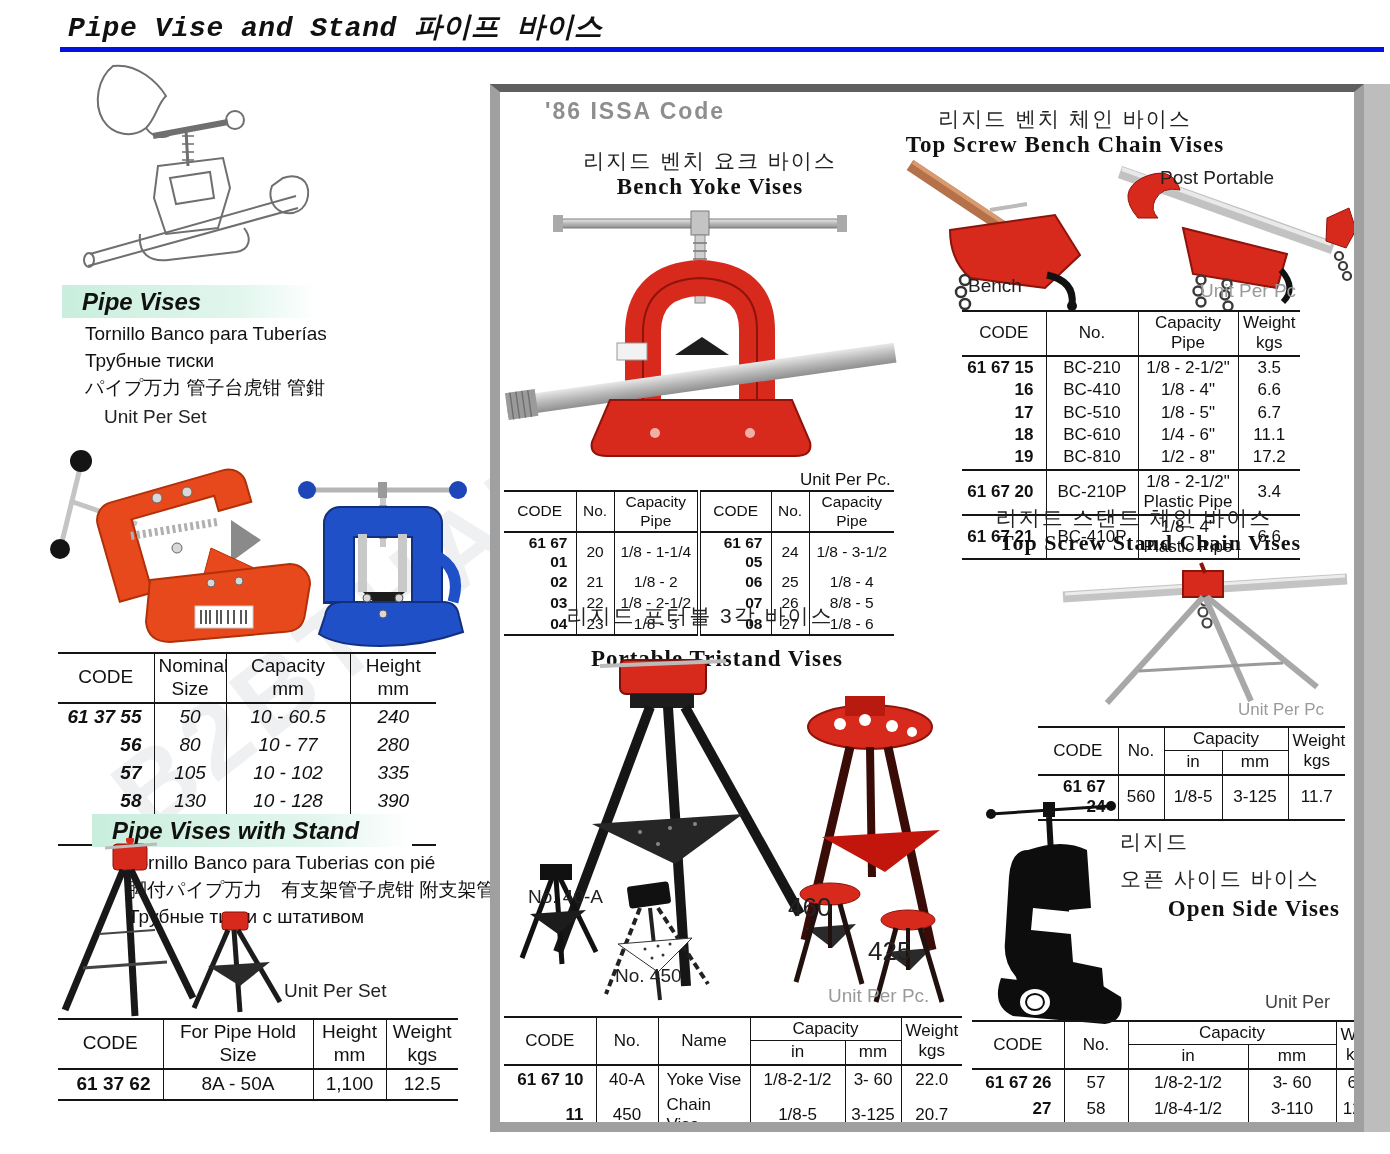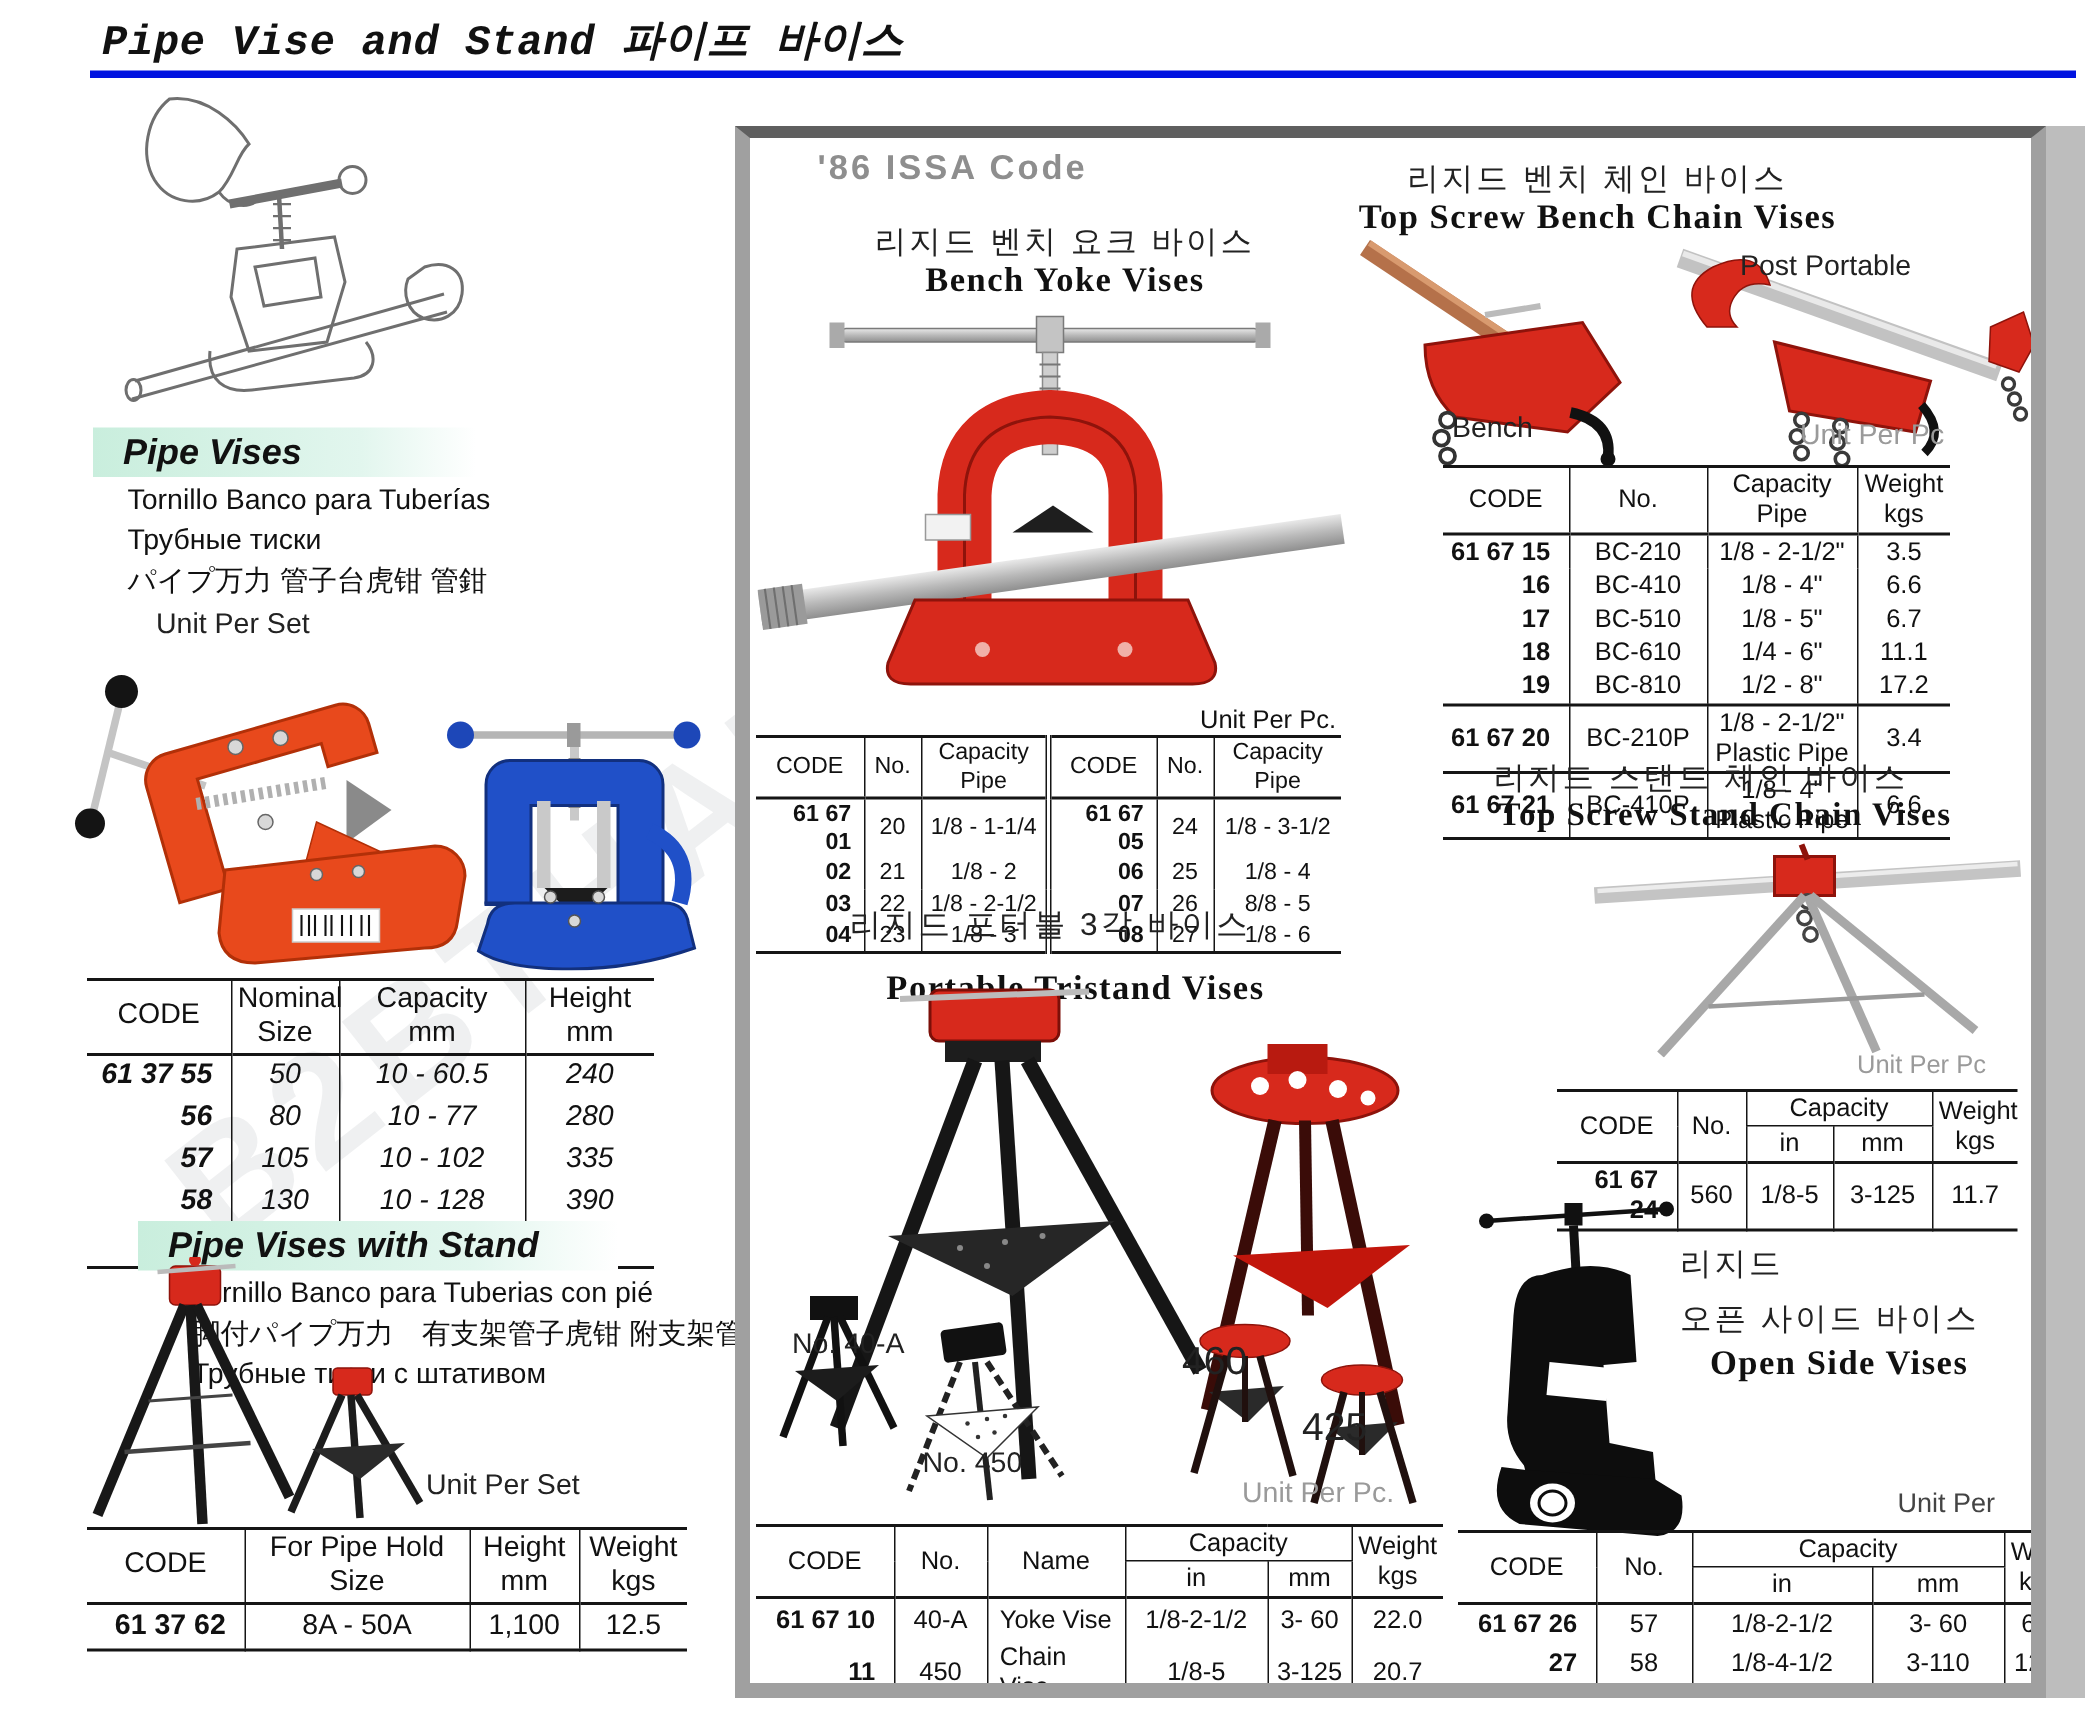--- a/index.html
+++ b/index.html
@@ -628,21 +628,21 @@
       <line x1="66" y1="25" x2="70" y2="98" stroke="#111" stroke-width="6"></line>
       <path d="M45,58 Q28,58 26,85 L22,150 Q20,170 33,185 L38,205 L122,210 L119,176 L90,170 L86,118 L108,116 L104,58 Q80,46 45,58 Z" fill="#0d0d0d"></path>
       <polygon points="50,116 90,120 88,142 48,138" fill="#ffffff"></polygon>
       <path d="M18,186 Q8,214 30,224 L122,232 Q142,230 138,205 L120,194 L35,188 Z" fill="#0d0d0d"></path>
       <ellipse cx="52" cy="210" rx="15" ry="13" fill="#ffffff"></ellipse>
       <ellipse cx="52" cy="210" rx="9" ry="8" fill="none" stroke="#0d0d0d" stroke-width="2"></ellipse>
     </svg>
 
     <div class="abs ko-head" style="left:620px;top:736px;width:120px;text-align:left;">리지드</div>
     <div class="abs ko-head" style="left:620px;top:773px;width:240px;text-align:left;">오픈 사이드 바이스</div>
-    <div class="abs serif-head" style="left:640px;top:804px;width:200px;text-align:left;">Open Side Vises</div>
+    <div class="abs serif-head" style="left:640px;top:804px;width:200px;text-align:right;">Open Side Vises</div>
     <div class="abs lbl" style="left:765px;top:900px;font-size:18px;color:#444;">Unit Per</div>
 
     <table class="abs cat t-open" style="left:472px;top:928px;">
       <colgroup>
             <col style="width:92px">
             <col style="width:64px">
             <col style="width:120px">
             <col style="width:88px">
             <col style="width:46px">
           </colgroup>

